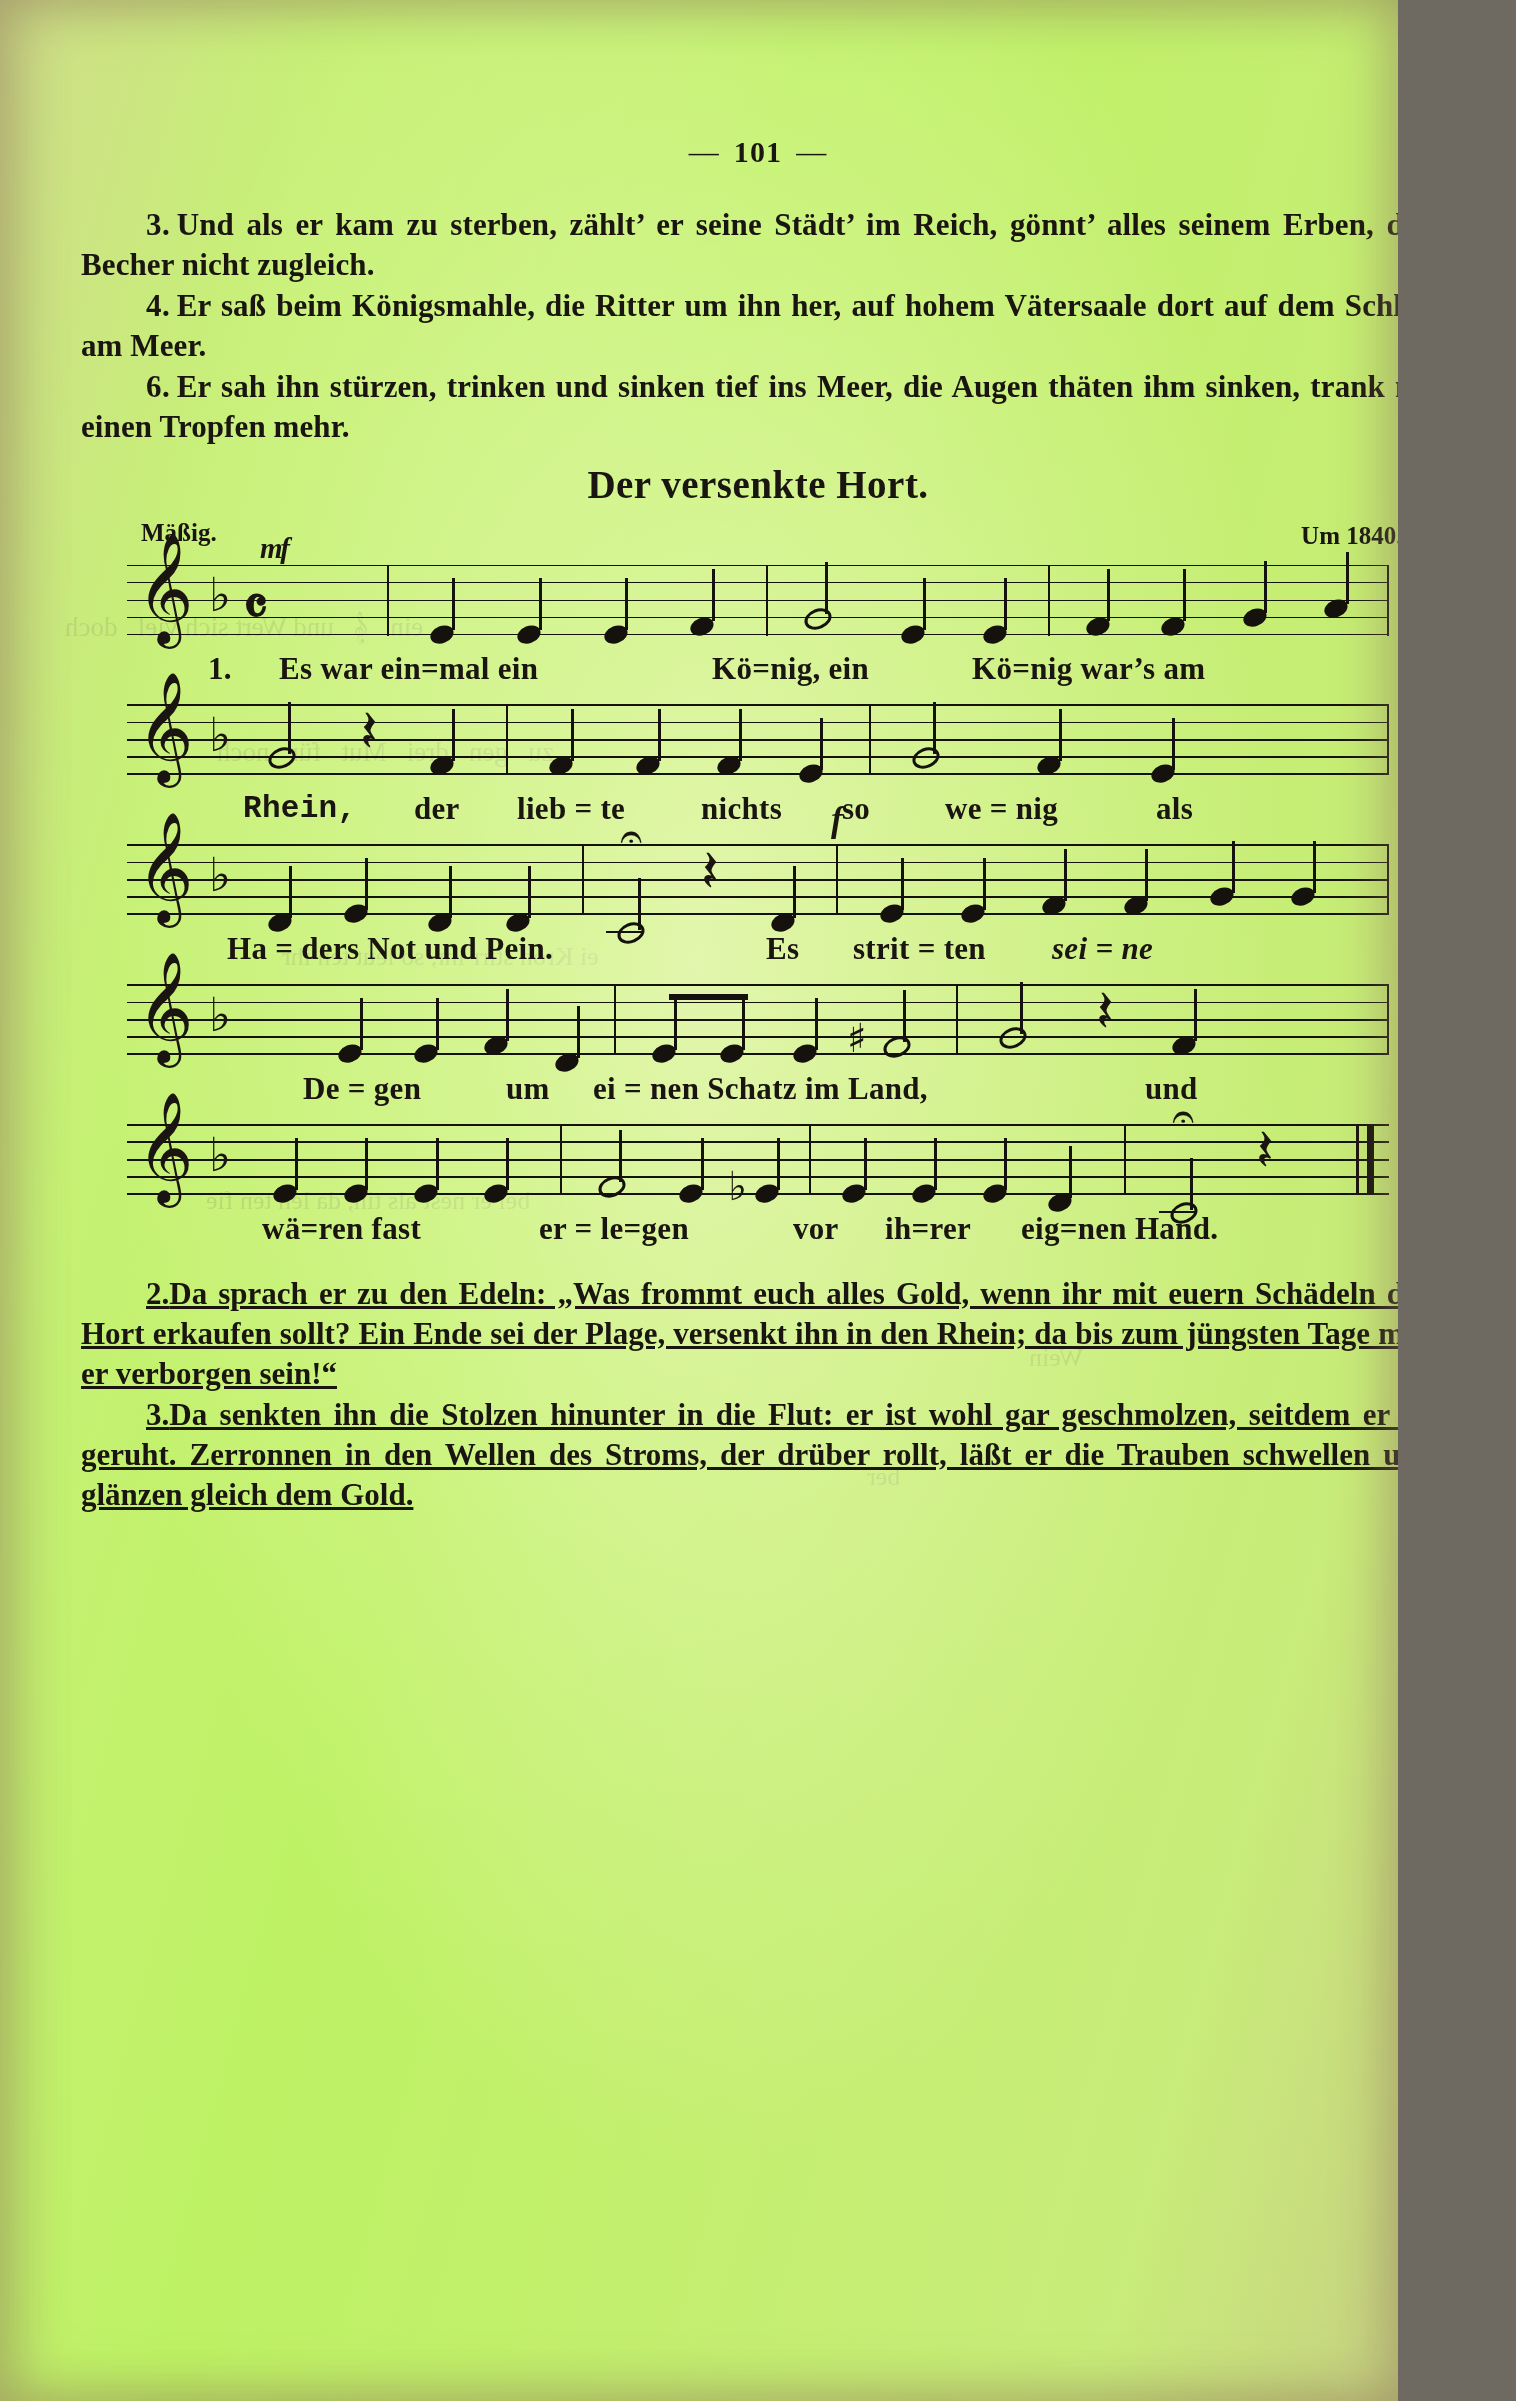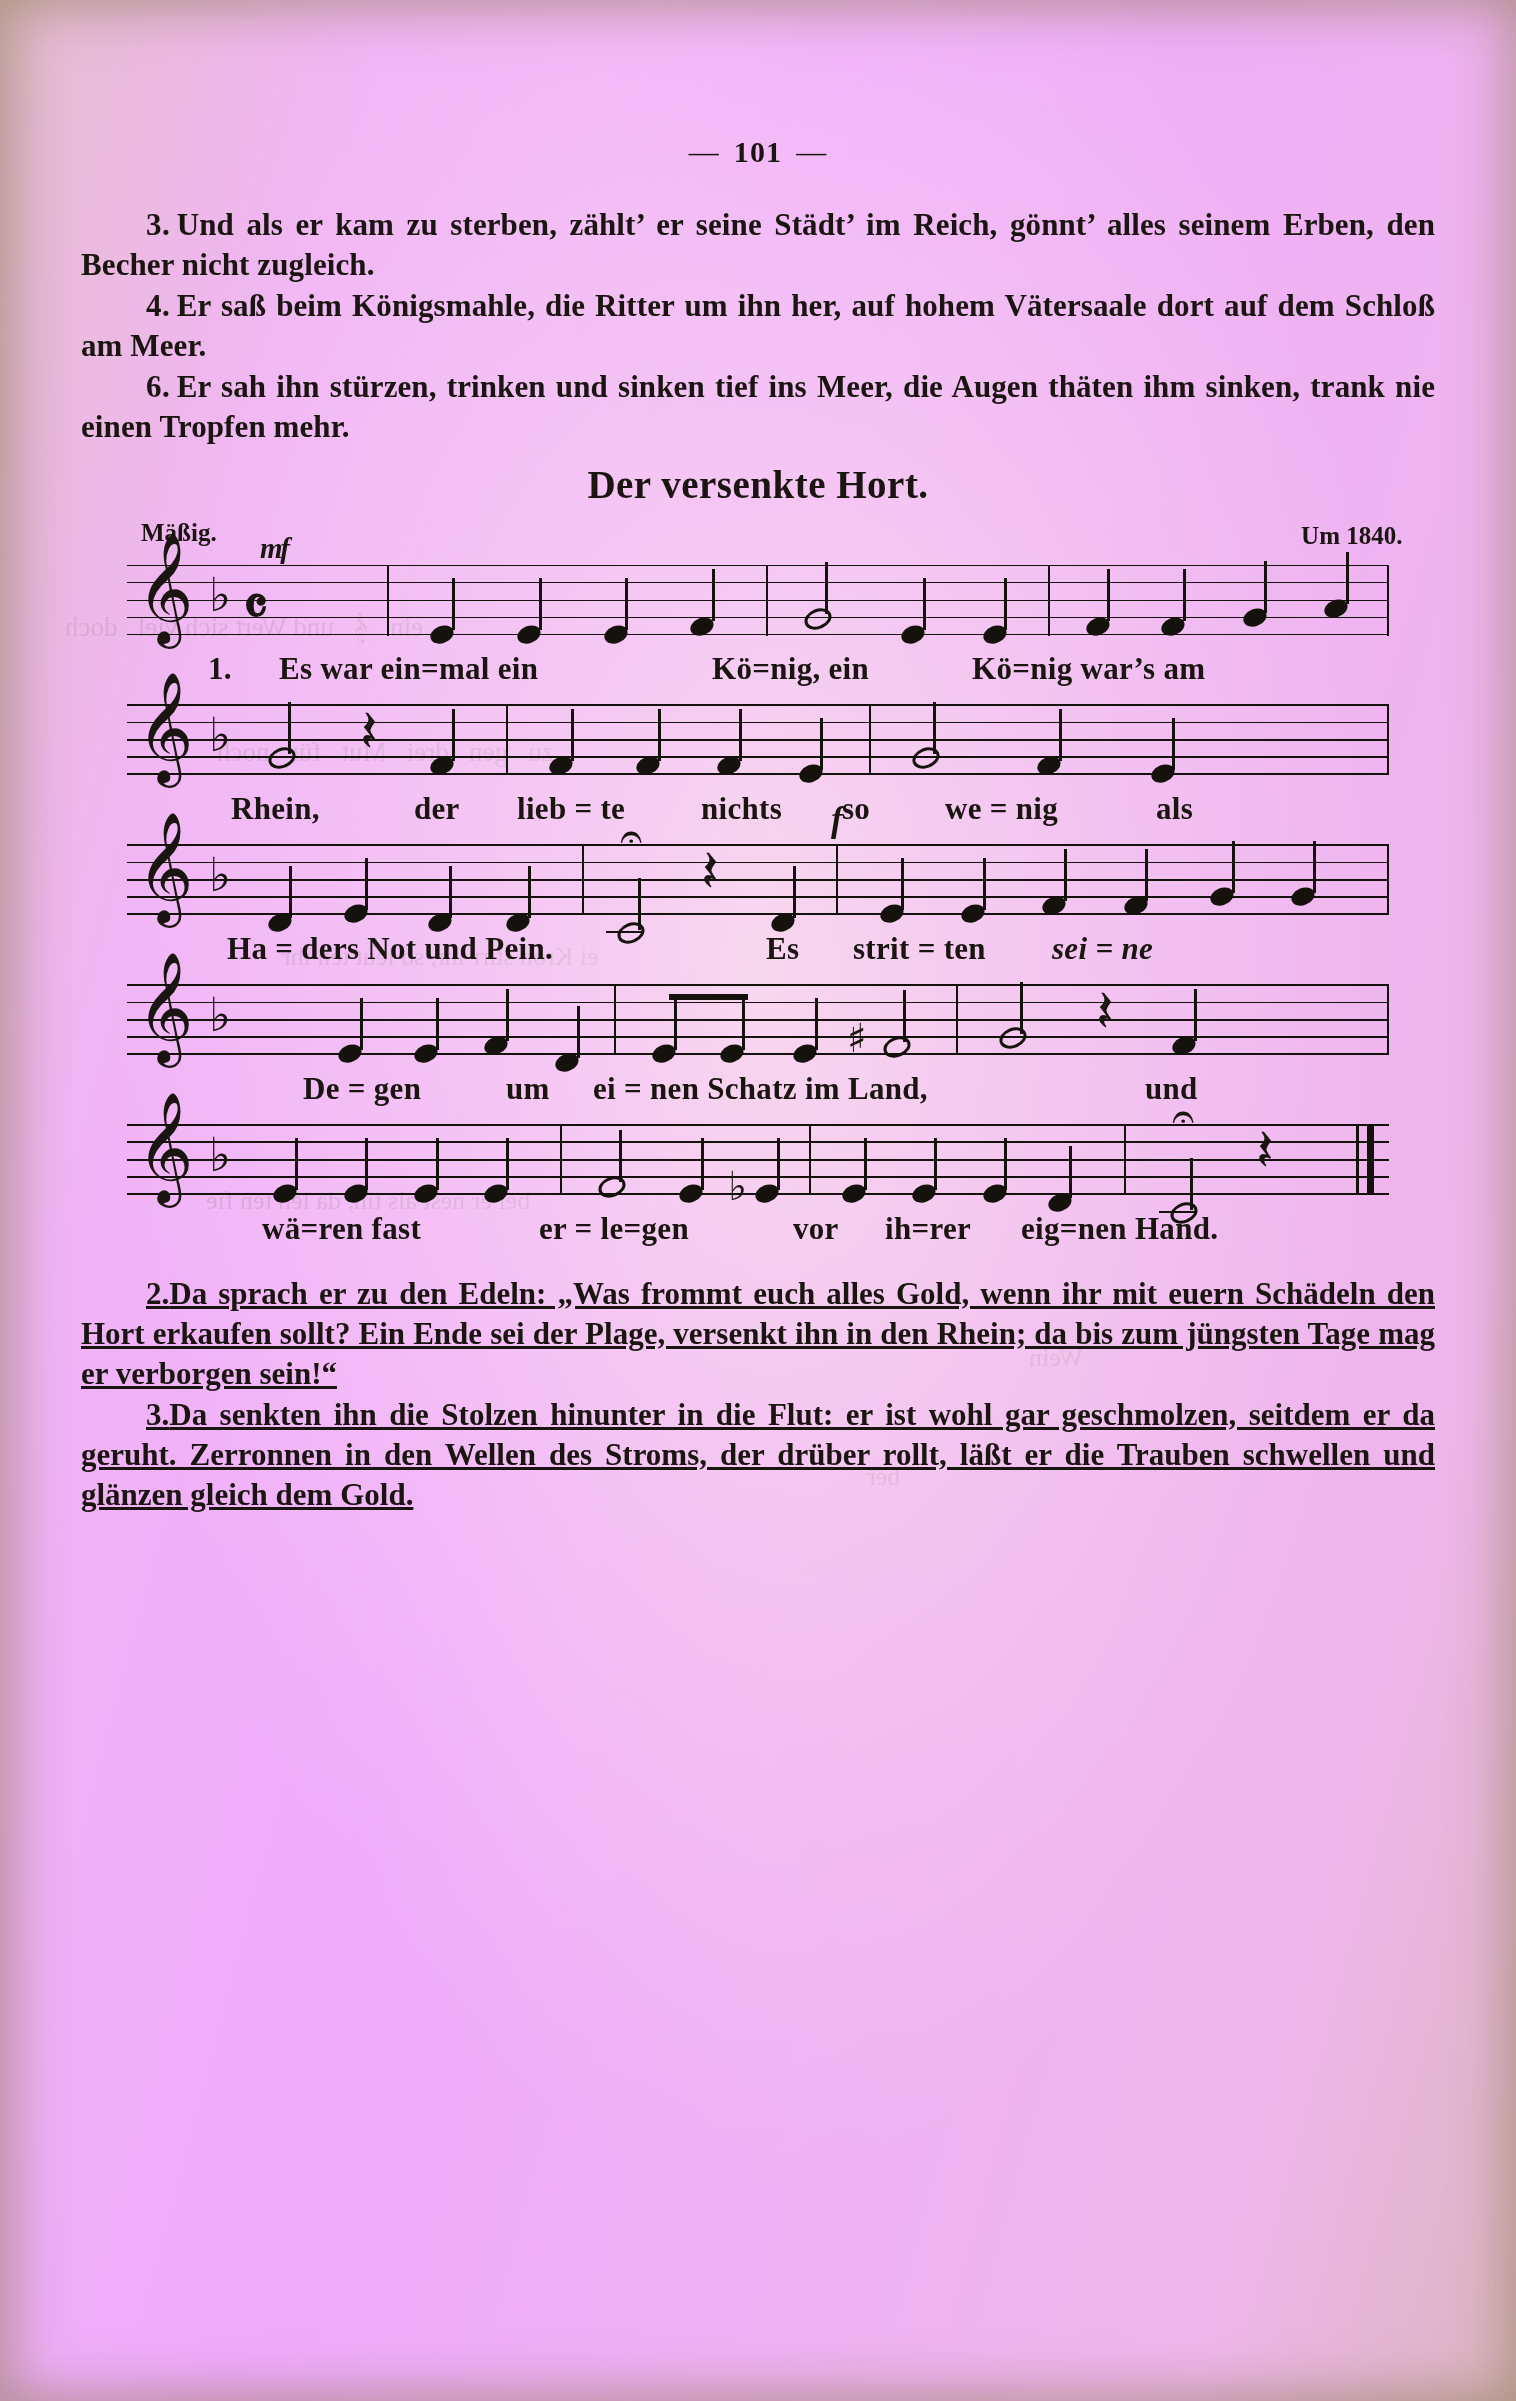--- a/index.html
+++ b/index.html
@@ -2,23 +2,23 @@
 <html style="font-size:8.7px"><head>
 <meta charset="utf-8">
 <style>
   html, body {
     margin: 0;
     padding: 0;
     background: #6e6a62;
   }
   .page {
     position: relative;
-    width: 1516px;
+    width: 1398px;
     height: 2401px;
-    background: #f0abfc;
+    background: #bef264;
     overflow: hidden;
     font-family: "Liberation Serif", serif;
     color: #1a1510;
   }
   
   .paper-tint {
     position: absolute;
     inset: 0;
     background:
       radial-gradient(ellipse at 50% 40%, rgba(255,250,230,0.55) 0%, rgba(239,228,200,0.0) 60%),
@@ -405,21 +405,21 @@
 
         <div class="note hollow" style="left:785px; top:44px;"></div>
         <div class="stem" style="left:806px; top:-2.7px;"></div>
         <div class="note" style="left:910px; top:53px;"></div>
         <div class="stem" style="left:932px; top:4.9px;"></div>
         <div class="note" style="left:1024px; top:61px;"></div>
         <div class="stem" style="left:1045px; top:13.5px;"></div>
       </div>
 
       <div class="lyric-line">
-        <span class="lyric" style="left:104px;">Rhein,</span>
+        <span class="lyric" style="left:116px;font-family:Liberation Mono, monospace;">Rhein,</span>
         <span class="lyric" style="left:287px;">der</span>
         <span class="lyric" style="left:390px;">lieb = te</span>
         <span class="lyric" style="left:574px;">nichts</span>
         <span class="lyric" style="left:715px;">so</span>
         <span class="lyric" style="left:818px;">we = nig</span>
         <span class="lyric" style="left:1029px;">als</span>
       </div>
 
       <div class="staff">
         <div class="line l0"></div>

